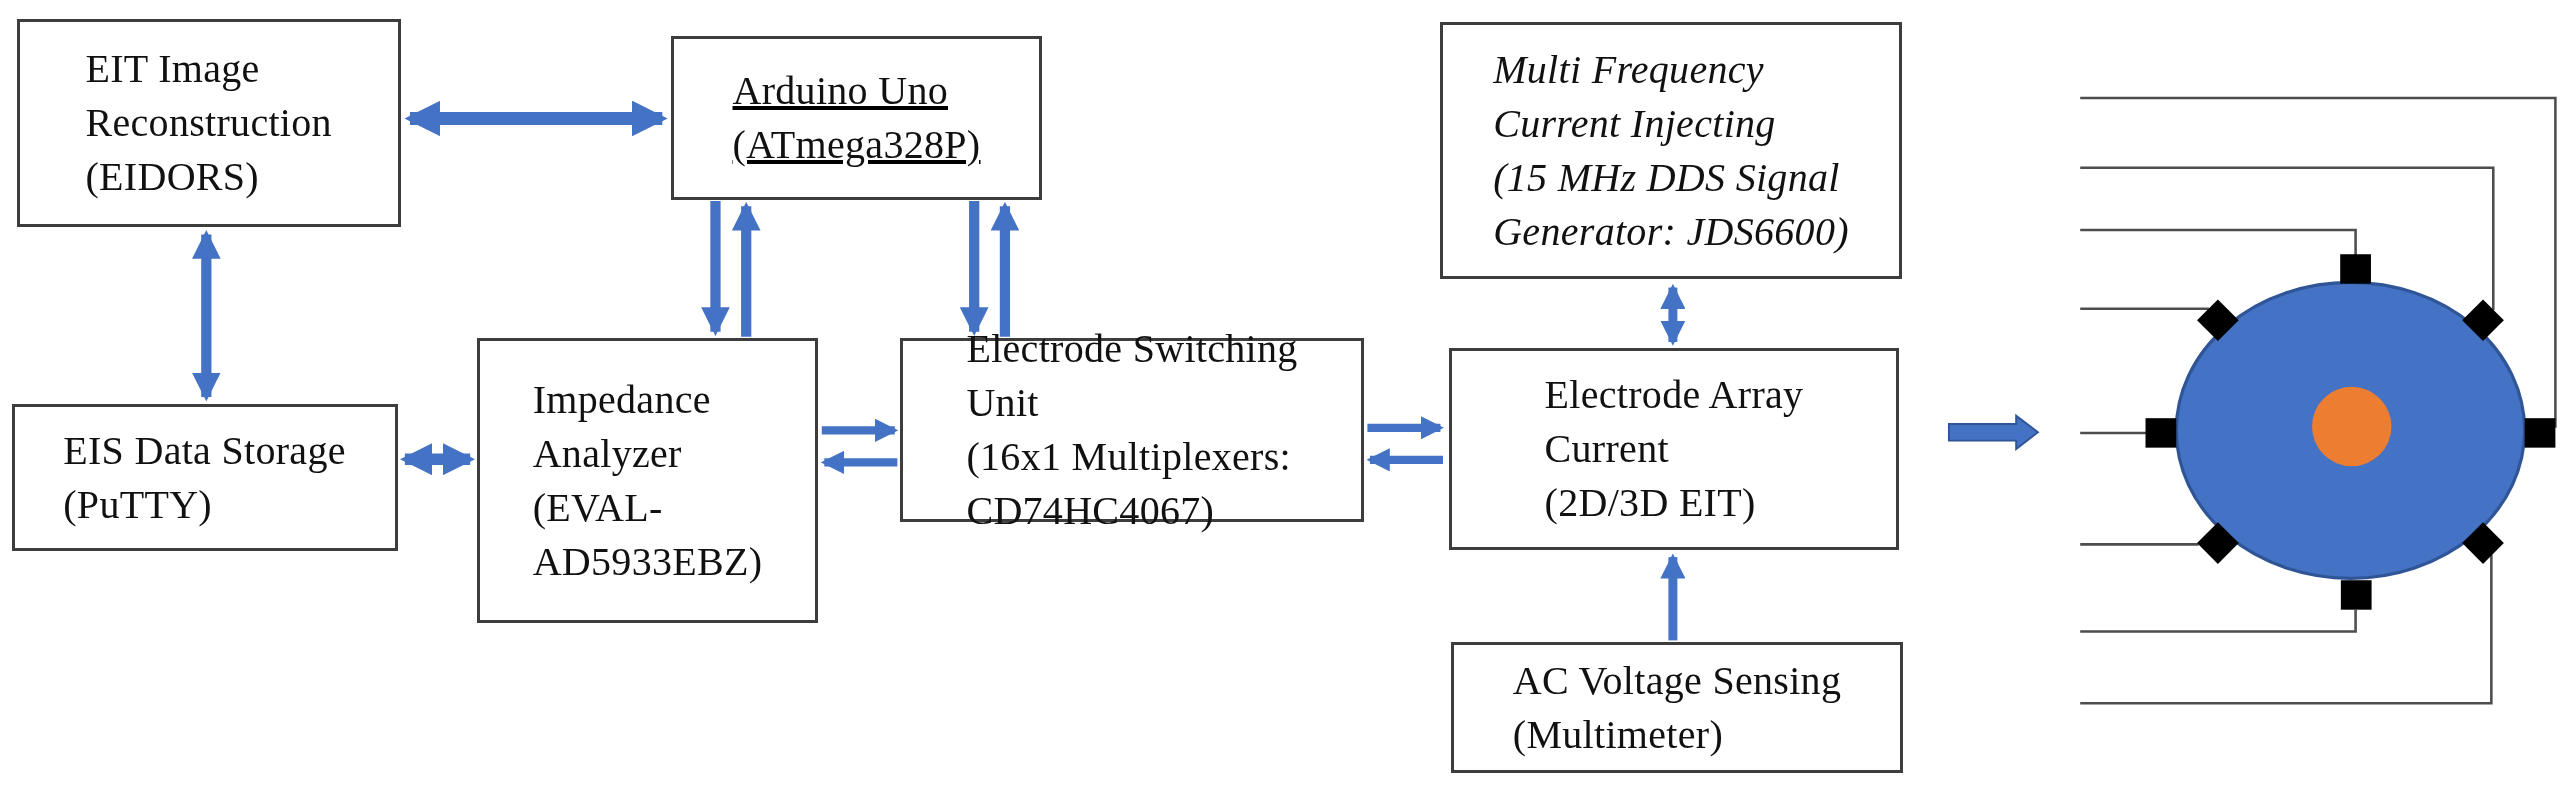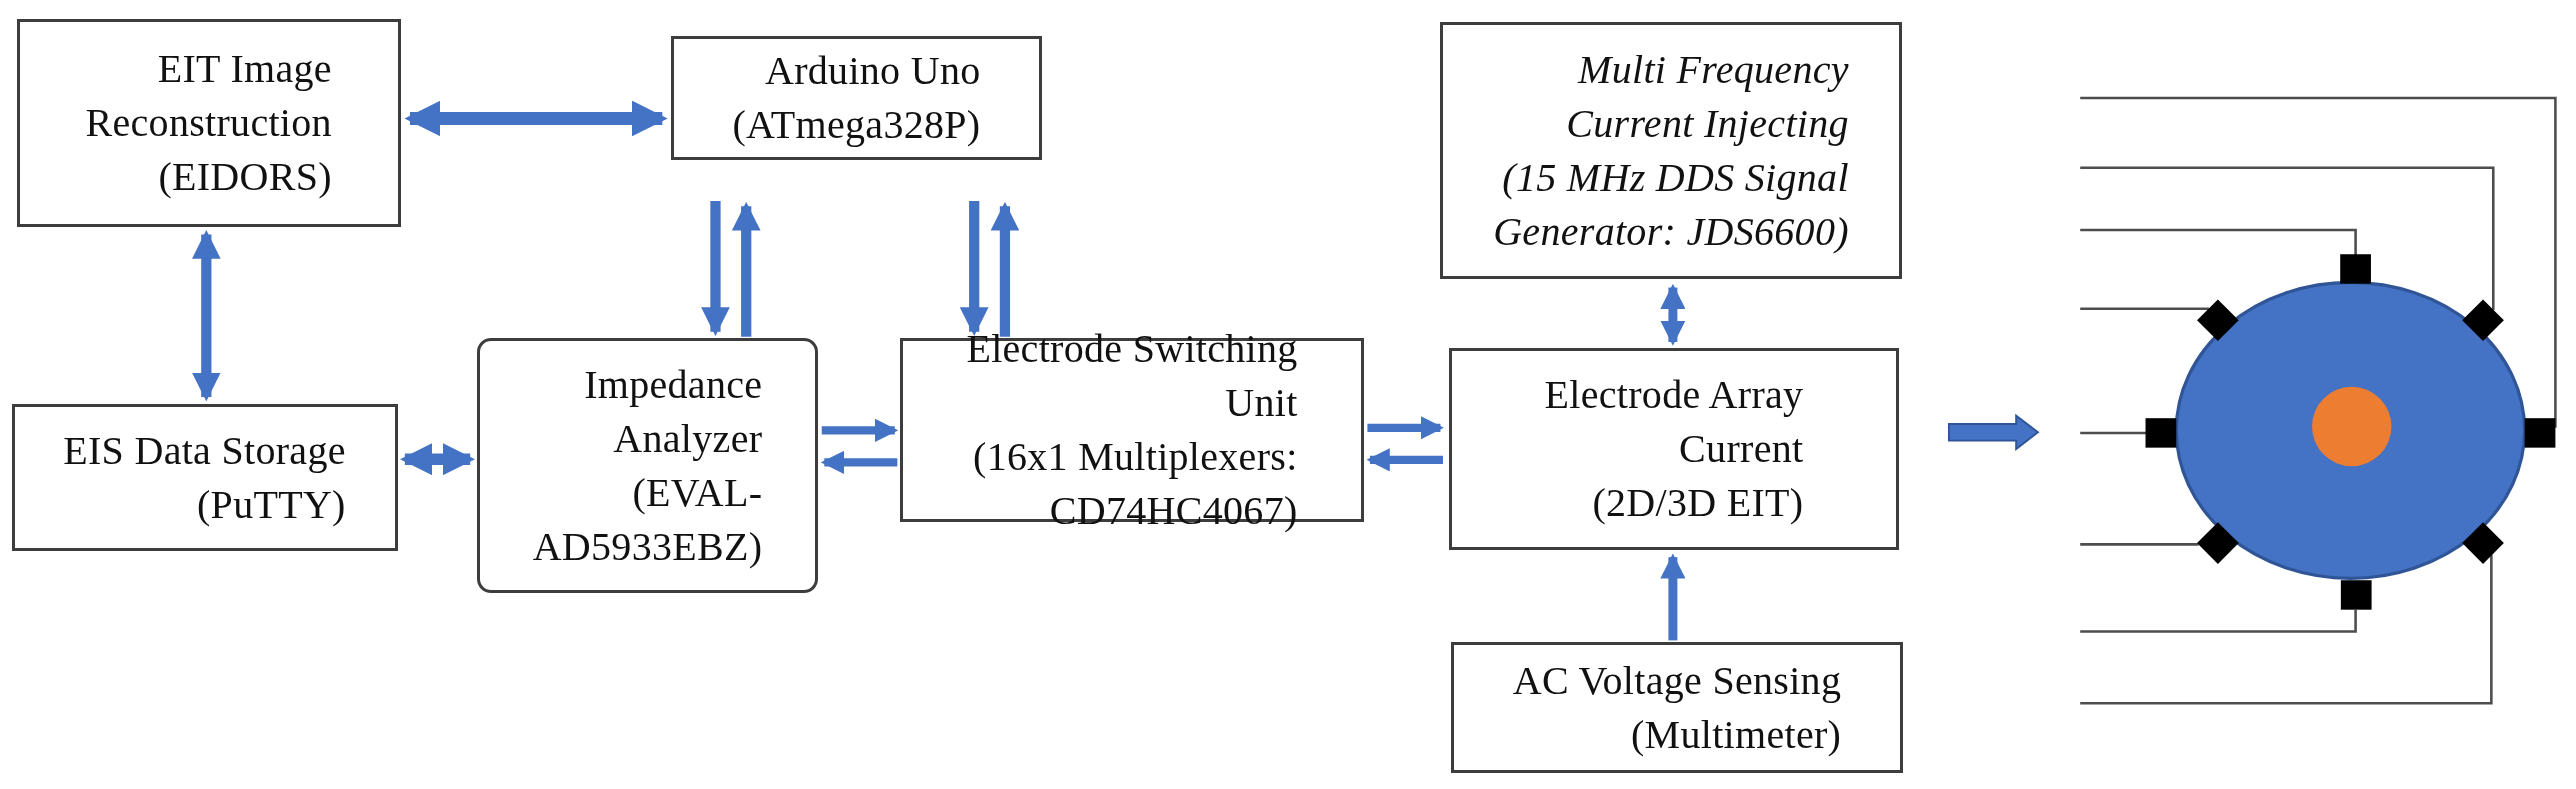--- a/index.html
+++ b/index.html
@@ -23,21 +23,21 @@
   .box{
     position:absolute;
     box-sizing:border-box;
     background:#ffffff;
     border:3.8px solid var(--box-border);
     display:flex;align-items:center;justify-content:center;
     z-index:2;
   }
   .box .label{
     white-space:pre-line;
-    text-align:right;
+    text-align:left;
     font-size:40px;
     line-height:54px;
     color:var(--ink);
     letter-spacing:0.3px;
   }
 </style>
 </head>
 <body>
 
 <div id="stage">
@@ -97,26 +97,26 @@
       </g>
     </g>
   </svg>
 
   <div class="box" style="left:16.7px;top:19px;width:384px;height:208px;">
     <div class="label">EIT Image
 Reconstruction
 (EIDORS)</div>
   </div>
 
-  <div class="box" style="left:671px;top:36px;width:371px;height:124px;">
+  <div class="box" style="left:671px;top:36px;width:371px;height:164px;text-decoration:underline;">
     <div class="label">Arduino Uno
 (ATmega328P)</div>
   </div>
 
-  <div class="box" style="left:477px;top:338px;width:341px;height:255px;border-radius:14px;">
+  <div class="box" style="left:477px;top:338px;width:341px;height:285px;">
     <div class="label">Impedance
 Analyzer
 (EVAL-
 AD5933EBZ)</div>
   </div>
 
   <div class="box" style="left:900px;top:338px;width:464px;height:184px;">
     <div class="label">Electrode Switching
 Unit
 (16x1 Multiplexers:

